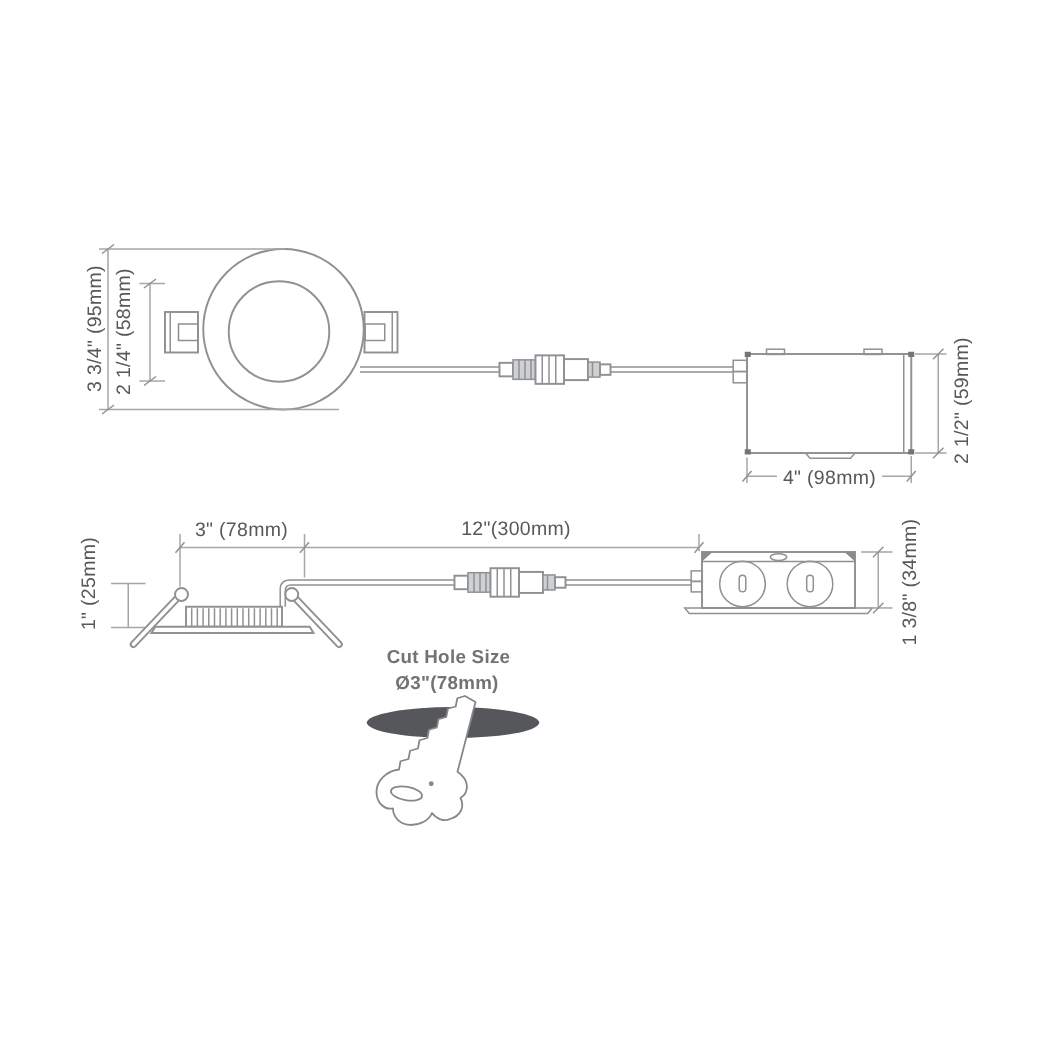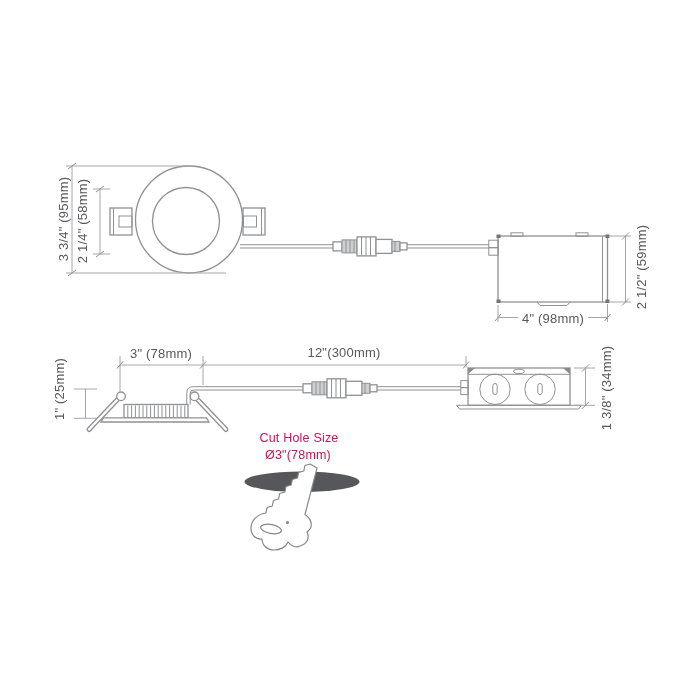--- a/index.html
+++ b/index.html
@@ -3,21 +3,21 @@
 <meta charset="utf-8">
 <style>
   html,body{margin:0;padding:0;background:#fff;}
   .canvas{position:relative;width:700px;height:700px;background:#fff;overflow:hidden;
           font-family:"Liberation Sans",sans-serif;}
   svg{position:absolute;left:0;top:0;}
   .dim-label{position:absolute;font-size:13px;line-height:1;color:#57585b;white-space:nowrap;
              transform:translate(-50%,-50%);letter-spacing:.2px;}
   .rot{transform:translate(-50%,-50%) rotate(-90deg);}
   .online{background:#fff;padding:0 4px;}
-  .bold-label{position:absolute;font-size:12.5px;font-weight:400;color:#be185d;white-space:nowrap;
+  .bold-label{position:absolute;font-size:12.5px;font-weight:700;color:#737373;white-space:nowrap;
              transform:translate(-50%,-50%);letter-spacing:.2px;}
   
   .ln{stroke:#8f9194;fill:none;stroke-width:1.3;}
   .lnthin{stroke:#8f9194;fill:none;stroke-width:1;}
   .dim{stroke:#a4a6a9;fill:none;stroke-width:1;}
   .tick{stroke:#8f9194;stroke-width:1;}
   .fillwhite{fill:#fff;stroke:#8f9194;stroke-width:1.3;}
   .shade{fill:#cfd0d2;stroke:#8f9194;stroke-width:1;}
   .darkfill{fill:#737477;stroke:none;}
 </style>

